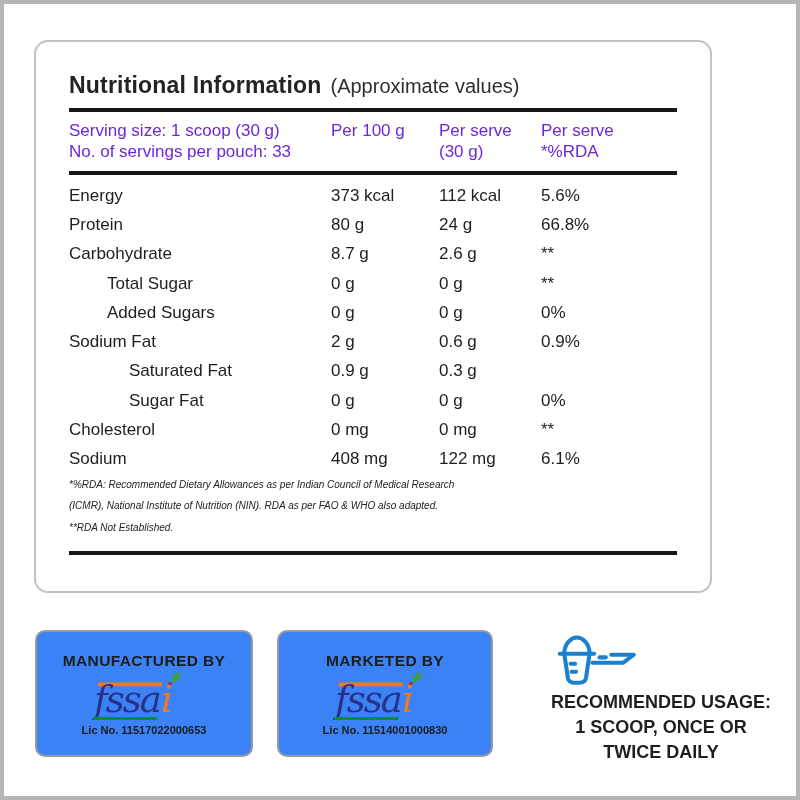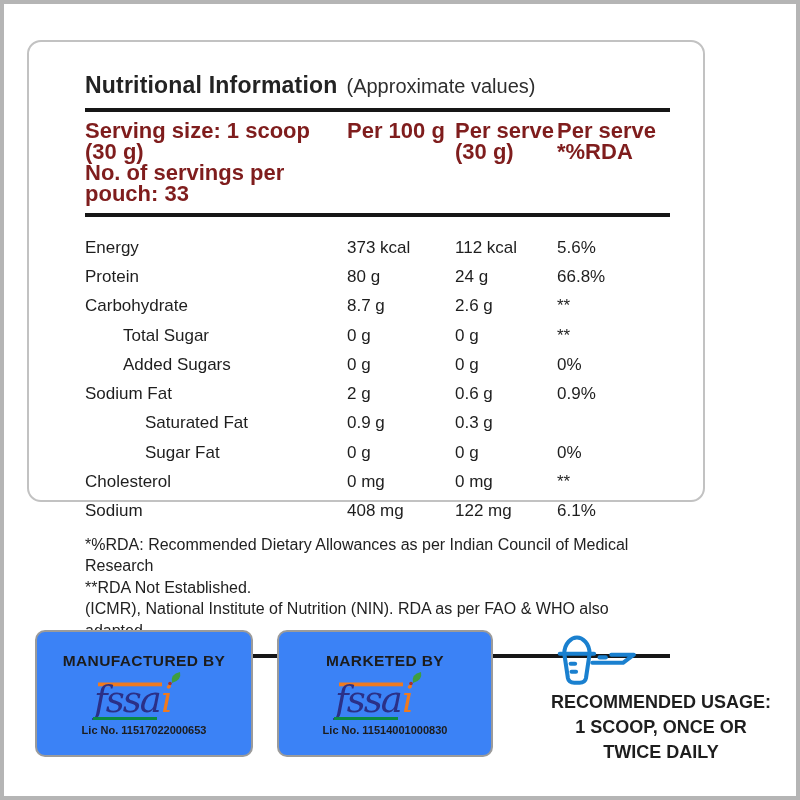--- a/index.html
+++ b/index.html
@@ -5,41 +5,41 @@
   html, body { margin:0; padding:0; }
   body {
     width:800px; height:800px; position:relative; background:#ffffff;
     font-family:"Liberation Sans", sans-serif; color:#1d1d1d;
     overflow:hidden;
   }
   .frame { position:absolute; inset:0; border:4px solid #b5b5b5; box-sizing:border-box; }
 
   
   .card {
-    position:absolute; left:27px; top:40px; width:678px; height:462px;
-    border:2px solid #c2c2c2; border-radius:14px; box-sizing:border-box; background:#fff;padding-left:23px;
+    position:absolute; left:34px; top:40px; width:678px; height:553px;
+    border:2px solid #c2c2c2; border-radius:14px; box-sizing:border-box; background:#fff;
   }
   .card-inner { padding:0 33px; }
   .title-row { margin-top:30px; display:flex; align-items:baseline; gap:9px; }
   .title { font-size:23px; font-weight:700; letter-spacing:0.2px; color:#232323; }
   .subtitle { font-size:20px; font-weight:400; color:#2e2e2e; }
 
   .rule { height:4px; background:#161616; }
   .rule-1 { margin-top:9px; }
   .rule-3 { margin-top:13px; }
 
   .grid4 { display:grid; grid-template-columns:262px 108px 102px 1fr; }
-  .thead { padding:8px 0 9px; font-weight:700; font-size:22px; line-height:21px; color:#7f1d1d; }
-
-  .rows { margin-top:16px; }
+  .thead { padding:8px 0 9px; font-weight:400; font-size:17px; line-height:21px; color:#6d28d9; }
+
+  .rows { margin-top:6px; }
   .row { height:29.3px; align-items:center; font-size:17px; color:#1e1e1e; }
   .ind1 { padding-left:38px; }
   .ind2 { padding-left:60px; }
 
-  .footnote { margin-top:8px; font-size:16px; line-height:21.5px; color:#222; }
+  .footnote { font-size:10px; line-height:21.5px; color:#222;font-style:italic; }
 
   
   .box {
     position:absolute; top:630px; height:127px; background:#3b82f6;
     border:2px solid #9b9b9b; border-radius:10px; box-sizing:border-box;
     display:flex; flex-direction:column; align-items:center; justify-content:center; gap:1px;
   }
   .box-mfg { left:35px; width:218px; }
   .box-mkt { left:277px; width:216px; }
   .box-title { font-size:15.5px; font-weight:600; letter-spacing:0.4px; color:#1c1c1c; }
@@ -142,22 +142,22 @@
         <div class="grid4 row">
     <div class="row-label">Sodium</div>
     <div>408 mg</div>
     <div>122 mg</div>
     <div>6.1%</div>
   </div>
       </div>
 
     <div class="footnote">
         <div>*%RDA: Recommended Dietary Allowances as per Indian Council of Medical Research</div>
+        <div>(ICMR), National Institute of Nutrition (NIN). RDA as per FAO &amp; WHO also adapted.</div>
         <div>**RDA Not Established.</div>
-        <div>(ICMR), National Institute of Nutrition (NIN). RDA as per FAO &amp; WHO also adapted.</div>
       </div>
 
     <div class="rule rule-3"></div>
   </div>
 </div>
 
 <div class="box box-mfg">
   <div class="box-title">MANUFACTURED BY</div>
   <svg class="fssai-logo" viewBox="0 0 104 50">
     <rect x="6" y="10.5" width="64" height="3.8" fill="#ef7a1f"></rect>

